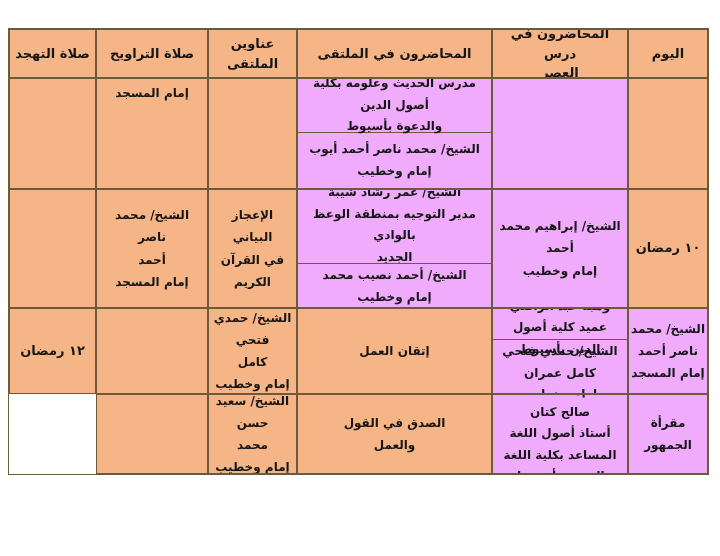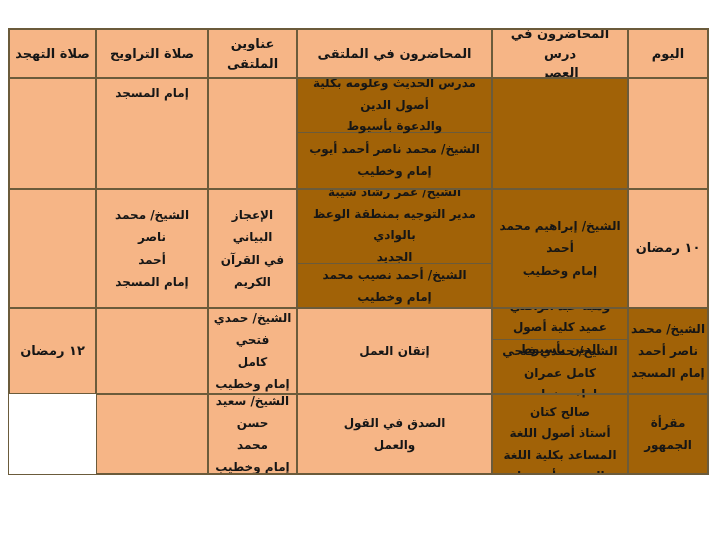--- a/index.html
+++ b/index.html
@@ -33,21 +33,21 @@
     justify-content:center;
     text-align:center;
     white-space:pre-line;
     font-weight:bold;
     font-size:12px;
     line-height:1.85;
     padding:1px 2px;
     overflow:hidden;
   }
   .salmon{ background:#f6b586; }
-  .green{ background:#a16207; }
+  .green{ background:#f0abfc; }
   .hdr{ font-size:13px; line-height:1.5; }
   .day{ font-size:13px; letter-spacing:0.2px; }
   .forum{
     flex-direction:column;
     align-items:stretch;
     padding:0;
     font-size:12px;
     line-height:1.8;
   }
   .sub{

